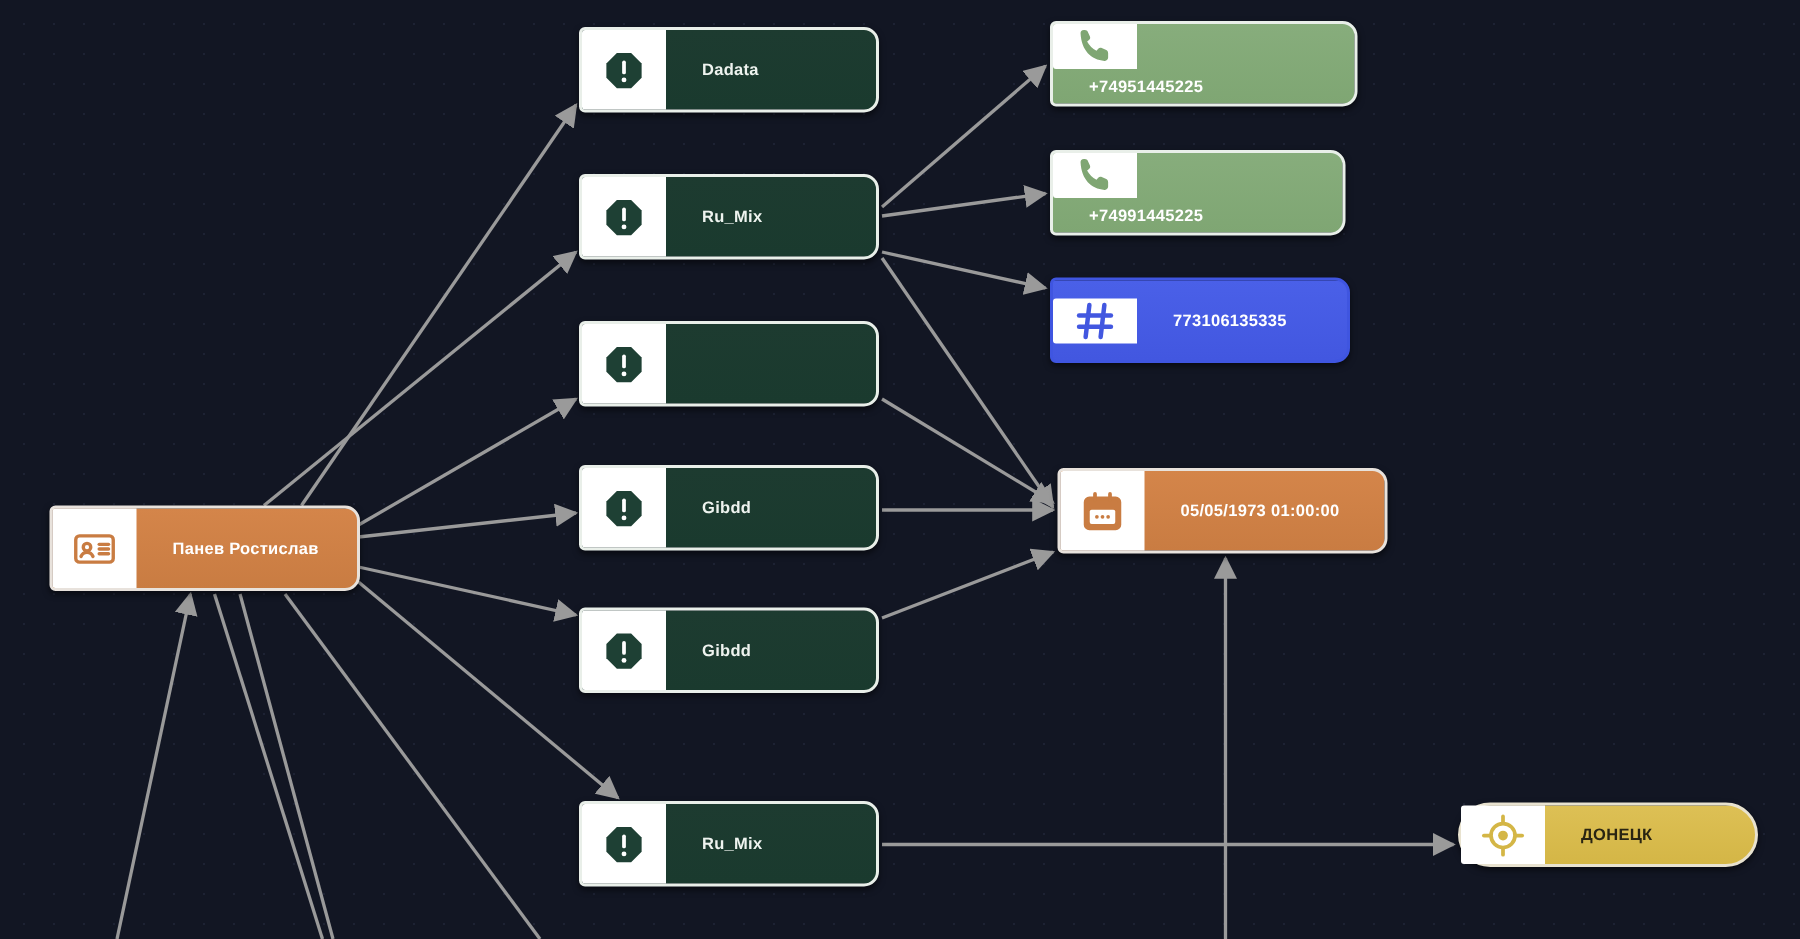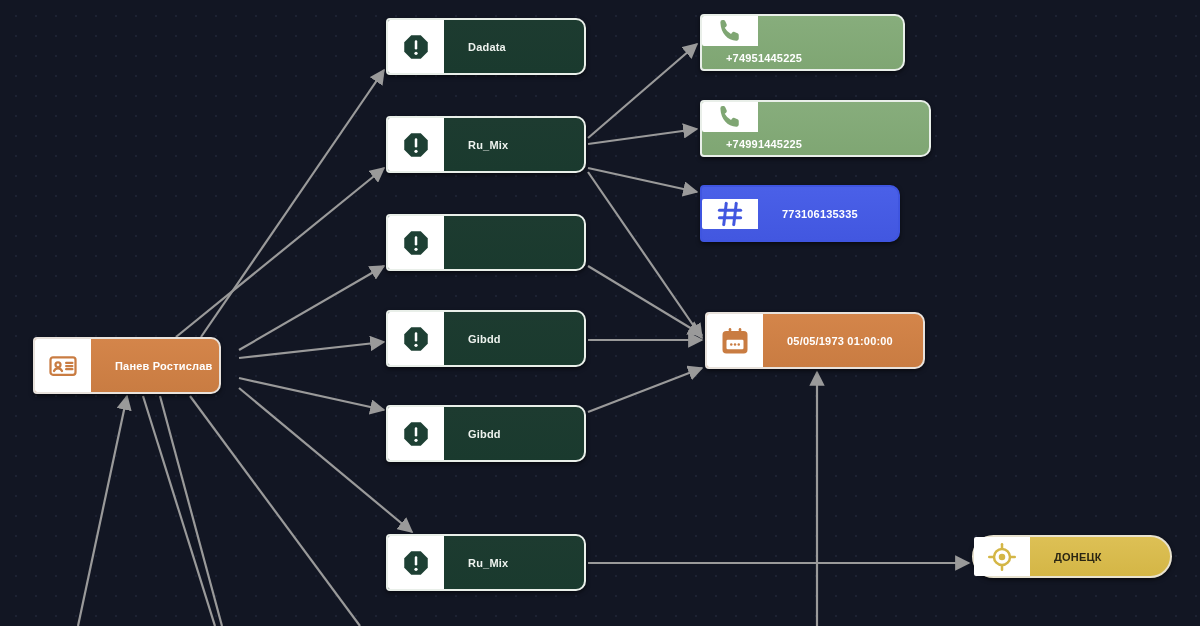--- a/index.html
+++ b/index.html
@@ -143,21 +143,21 @@
       <path d="M 78 626 L 127 396"></path>
     </g>
     <g stroke="#9a9a9a" stroke-width="2.2" fill="none">
 
       <path d="M 143 396 L 215 626"></path>
       <path d="M 160 396 L 222 626"></path>
       <path d="M 190 396 L 360 626"></path>
     </g>
   </svg>
 
-  <div class="node orange" style="left:33px; top:337px; width:188px; height:57px;">
+  <div class="node orange" style="left:33px; top:337px; width:207px; height:57px;">
     <div class="icon-box">
       <svg width="30" height="30" viewBox="0 0 24 24" fill="none" stroke="#c97c42" stroke-width="1.8" stroke-linecap="round" stroke-linejoin="round">
         <rect x="2" y="5" width="20" height="14" rx="2"></rect>
         <circle cx="8" cy="11" r="2"></circle>
         <path d="M4.8 16c.6-1.5 1.9-2.2 3.2-2.2s2.6.7 3.2 2.2"></path>
         <line x1="14.5" y1="9.5" x2="19.5" y2="9.5"></line>
         <line x1="14.5" y1="12" x2="19.5" y2="12"></line>
         <line x1="14.5" y1="14.5" x2="19.5" y2="14.5"></line>
       </svg>
     </div>
@@ -231,21 +231,21 @@
 
   <div class="node phone" style="left:700px; top:14px; width:205px; height:57px;">
     <div class="icon-box">
       <svg width="30" height="30" viewBox="0 0 24 24" fill="#7fa673">
         <path d="M6.6 3.2c.7 0 1.3.4 1.6 1l1.1 2.4c.3.7.1 1.5-.5 1.9l-1 .8a12 12 0 0 0 5 5l.8-1c.5-.6 1.3-.8 2-.5l2.4 1c.6.3 1 .9 1 1.6v2.5c0 1-.8 1.9-1.9 1.8C9.9 19.2 4.8 14.1 4.3 5.1A1.8 1.8 0 0 1 6.1 3.2z"></path>
       </svg>
     </div>
     <div class="label">+74951445225</div>
   </div>
 
-  <div class="node phone" style="left:700px; top:100px; width:231px; height:57px;">
+  <div class="node phone" style="left:700px; top:100px; width:197px; height:57px;">
     <div class="icon-box">
       <svg width="30" height="30" viewBox="0 0 24 24" fill="#7fa673">
         <path d="M6.6 3.2c.7 0 1.3.4 1.6 1l1.1 2.4c.3.7.1 1.5-.5 1.9l-1 .8a12 12 0 0 0 5 5l.8-1c.5-.6 1.3-.8 2-.5l2.4 1c.6.3 1 .9 1 1.6v2.5c0 1-.8 1.9-1.9 1.8C9.9 19.2 4.8 14.1 4.3 5.1A1.8 1.8 0 0 1 6.1 3.2z"></path>
       </svg>
     </div>
     <div class="label">+74991445225</div>
   </div>
 
   <div class="node blue" style="left:700px; top:185px; width:200px; height:57px;">
     <div class="icon-box">

